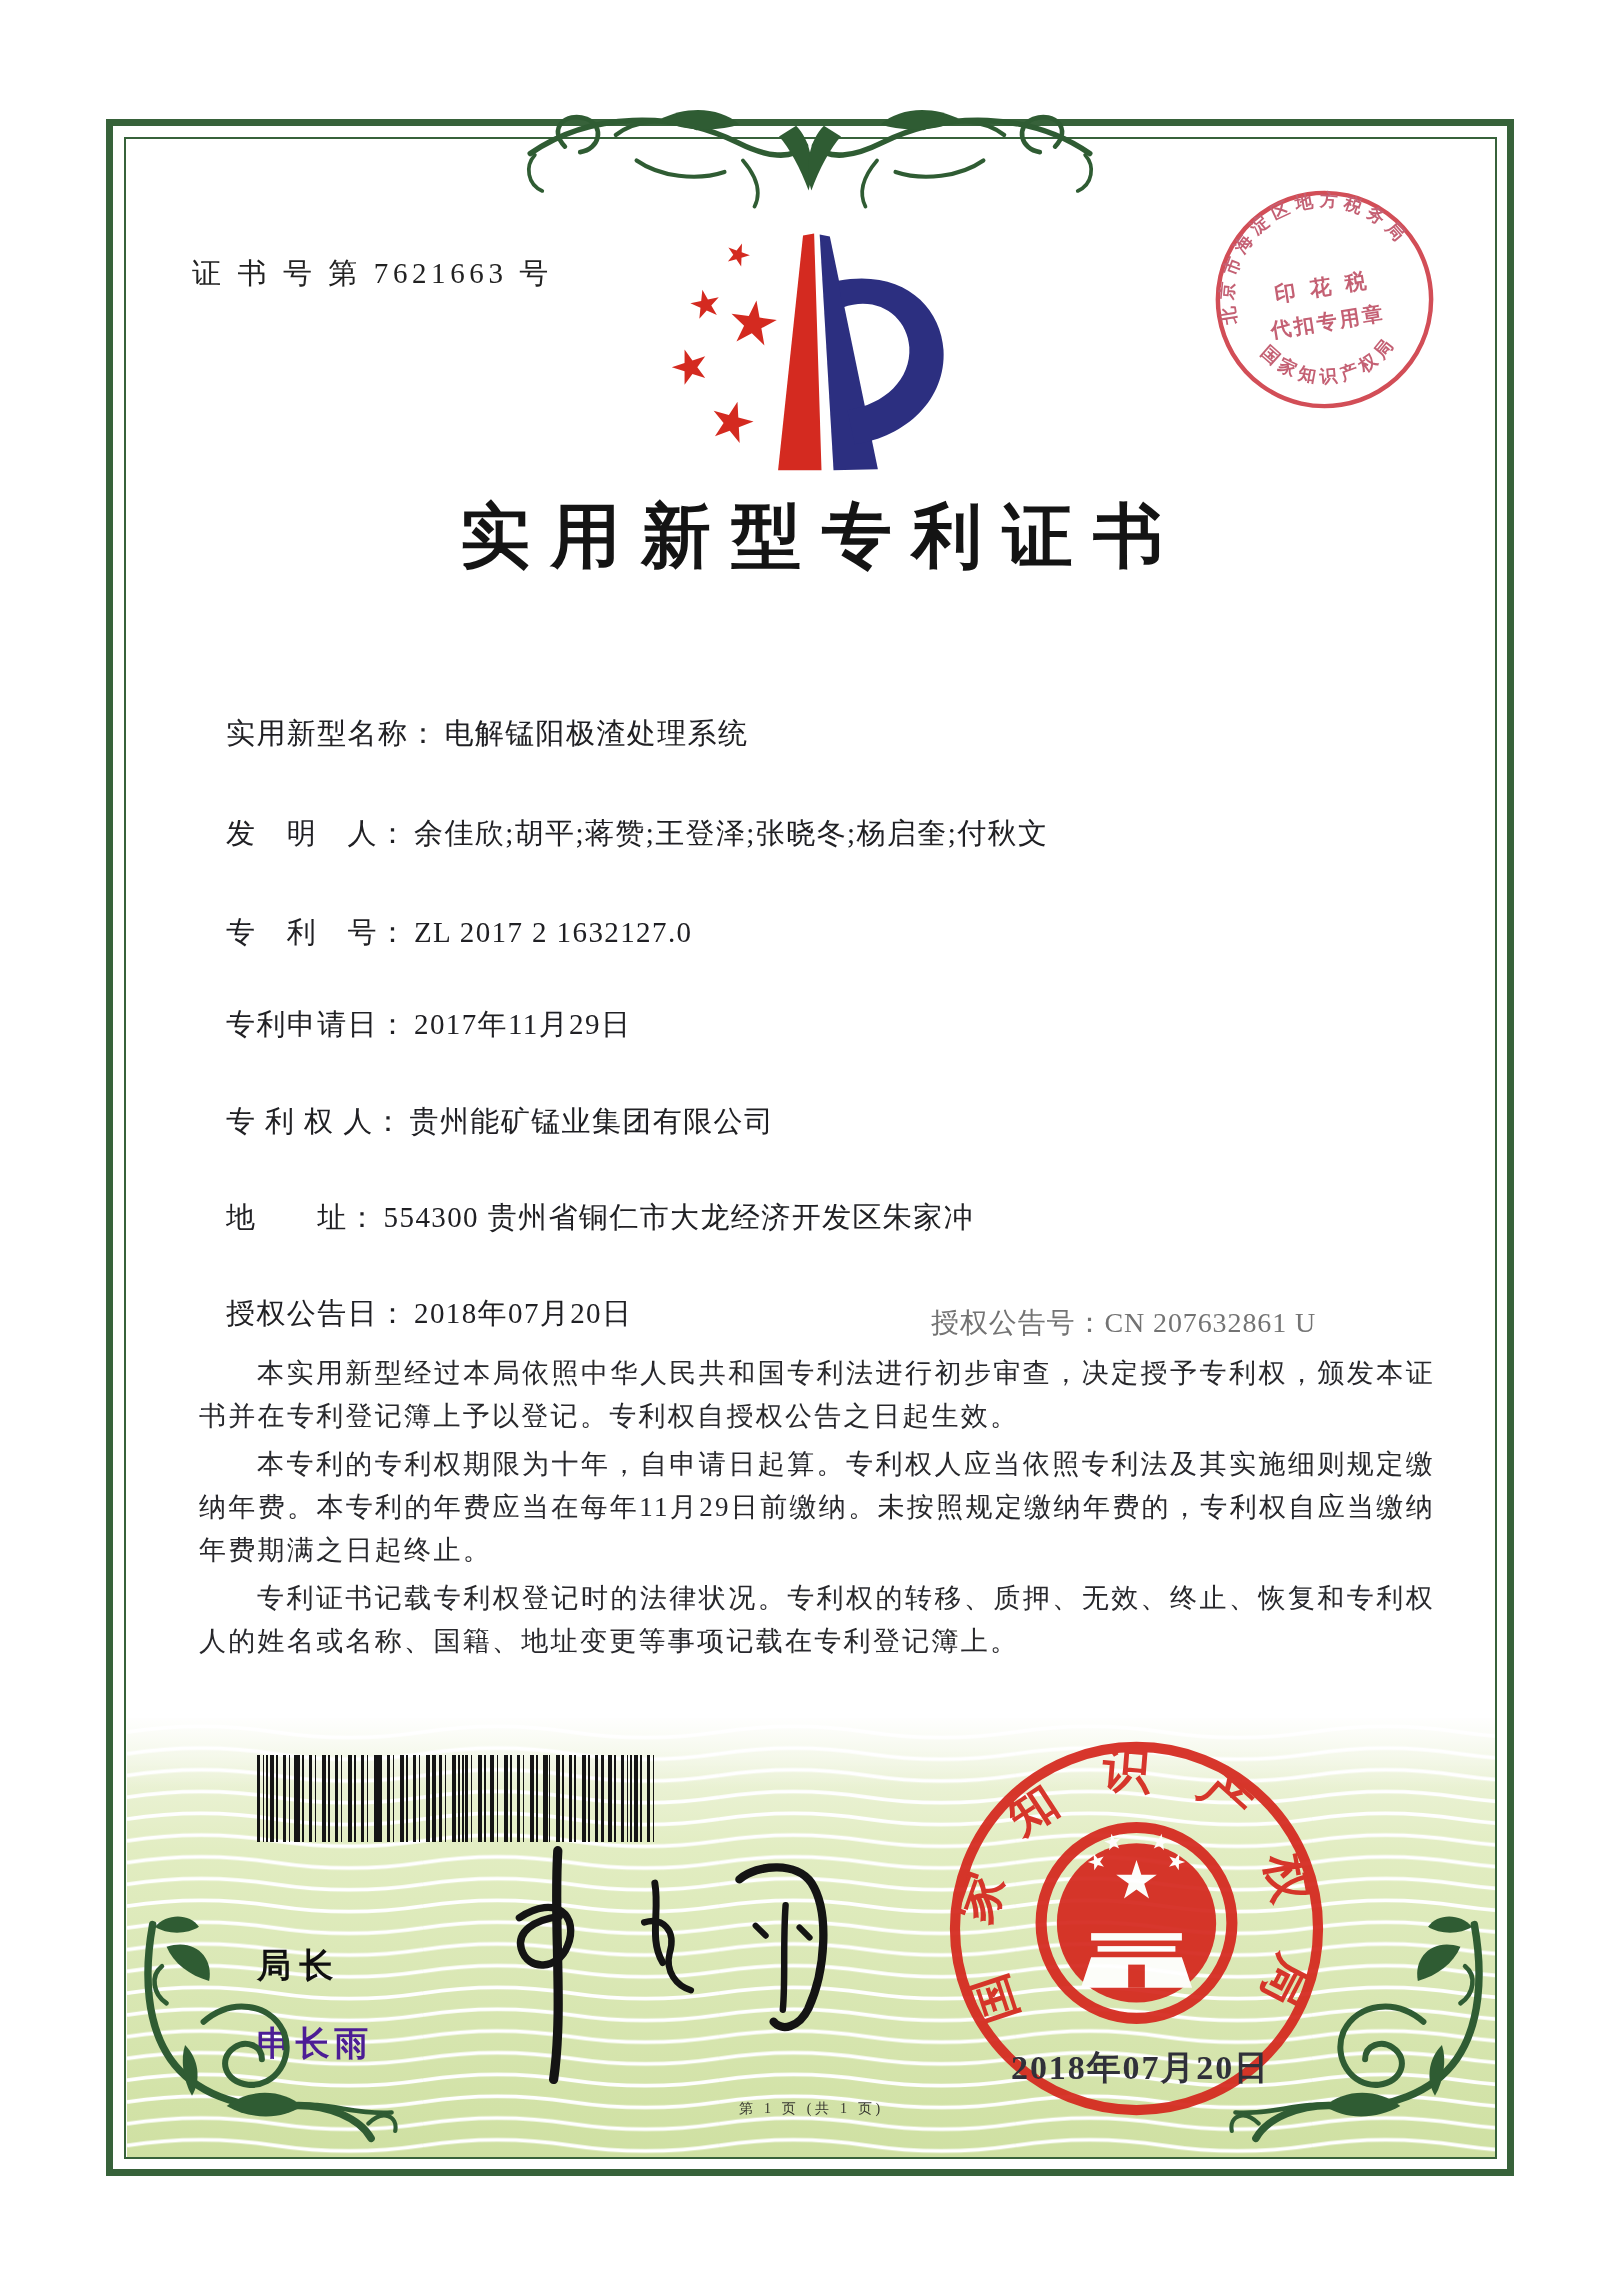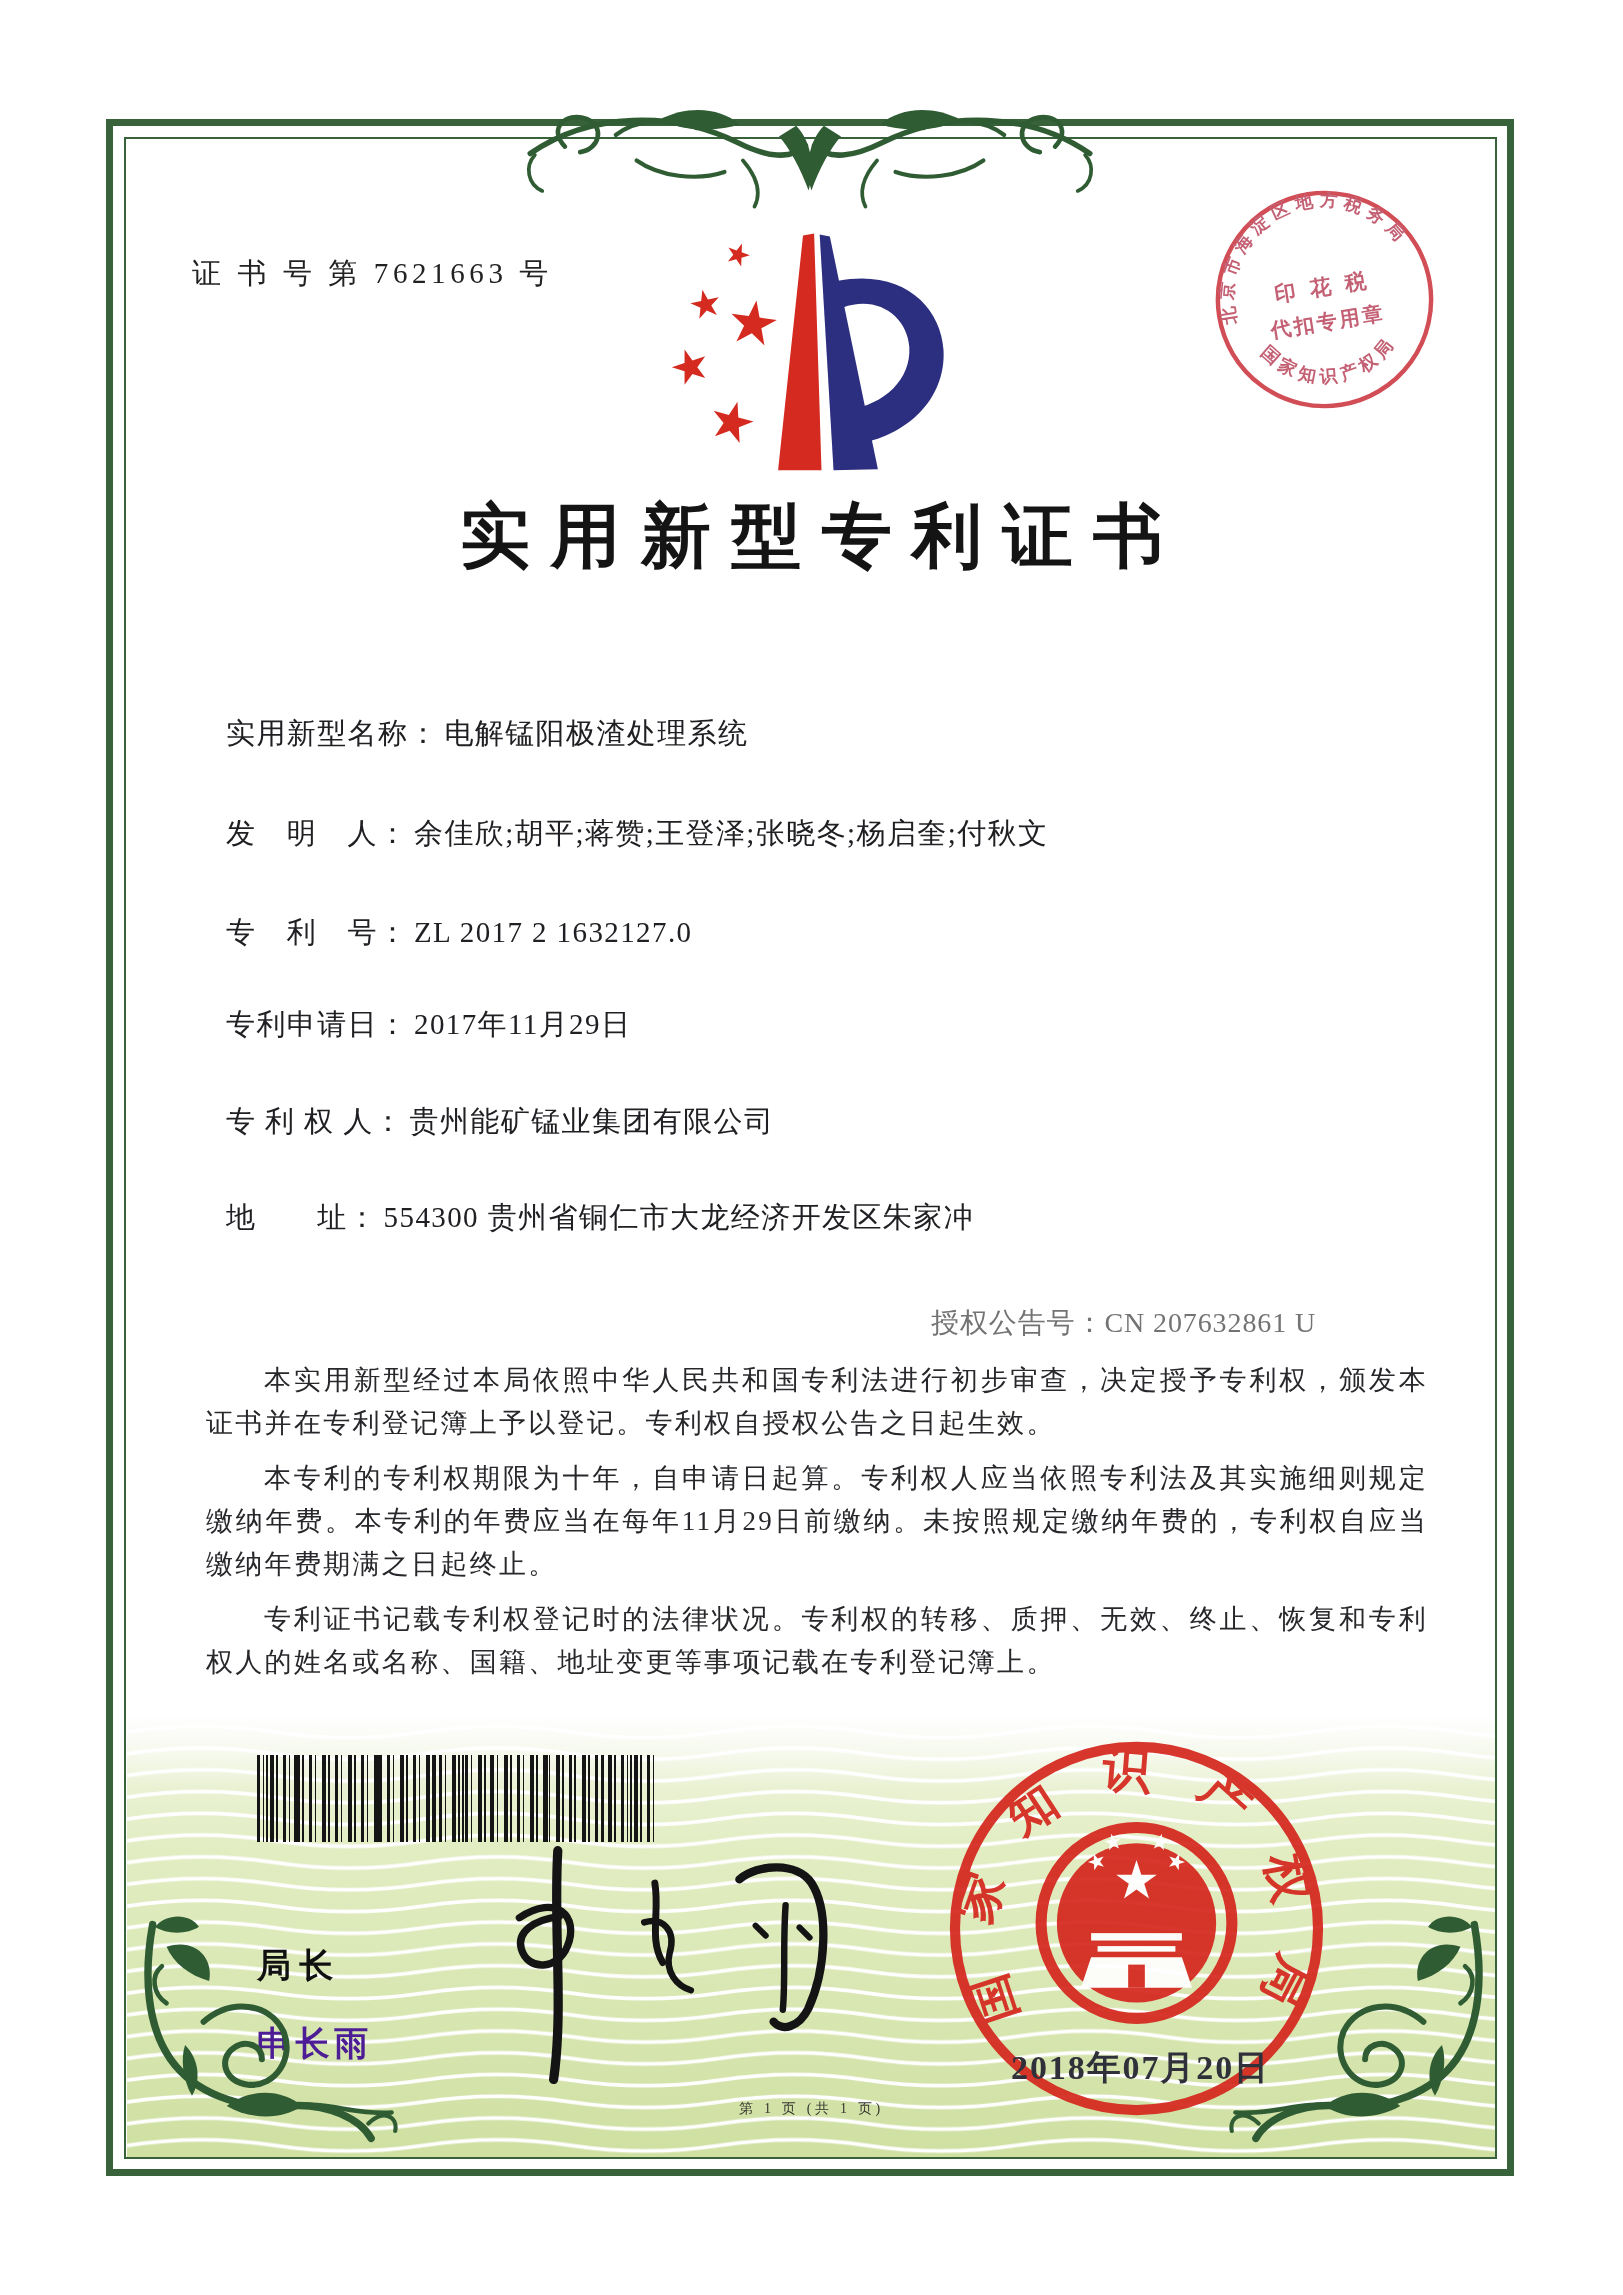--- a/index.html
+++ b/index.html
@@ -29,21 +29,21 @@
   
   .row{position:absolute;left:226px;font-size:29px;letter-spacing:1.4px;white-space:nowrap;
        color:#202024;z-index:4;margin-top:11px;}
   .row .val{margin-left:5.6px;}
   .grant-no{position:absolute;left:931px;top:1304px;font-size:28px;letter-spacing:0.9px;
             white-space:nowrap;color:#737373;z-index:4;}
   
   .body-text{position:absolute;left:194px;top:1347px;width:1246px;z-index:4;
              font-size:27px;line-height:43px;letter-spacing:2.3px;color:#28282c;
              text-align:justify;}
-  .body-text p{margin:12px;text-indent:58px;}
+  .body-text p{margin:5px;text-indent:58px;}
   
   .barcode{position:absolute;left:257px;top:1755px;width:401px;height:87px;z-index:4;
     background-image:
       repeating-linear-gradient(90deg,#151515 0 3.2px,transparent 3.2px 5.6px,#151515 5.6px 7.4px,
         transparent 7.4px 12.5px,#151515 12.5px 17px,transparent 17px 19.4px,#151515 19.4px 21px,transparent 21px 26px),
       repeating-linear-gradient(90deg,transparent 0 8.8px,#151515 8.8px 11px,transparent 11px 28px);}
   .director-label{position:absolute;left:257px;top:1943px;font-size:34px;font-weight:bold;
                   font-family:"Liberation Sans","DejaVu Sans",sans-serif;color:#101010;
                   letter-spacing:8.3px;z-index:4;}
   .director-name{position:absolute;left:257px;top:2021px;font-size:34px;font-weight:bold;
@@ -187,20 +187,23 @@
     <span class="lab">专　利　号：</span><span class="val">ZL 2017 2 1632127.0</span>
   </div>
   <div class="row" style="top:994px;">
     <span class="lab">专利申请日：</span><span class="val">2017年11月29日</span>
   </div>
   <div class="row" style="top:1091px;">
     <span class="lab">专 利 权 人：</span><span class="val">贵州能矿锰业集团有限公司</span>
   </div>
   <div class="row" style="top:1187px;">
     <span class="lab">地　　址：</span><span class="val">554300 贵州省铜仁市大龙经济开发区朱家冲</span>
+  </div>
+  <div class="row" style="top:1283px;">
+    <span class="lab">授权公告日：</span><span class="val">2018年07月20日</span>
   </div>
   <div class="grant-no">
     <span class="lab">授权公告号：</span><span class="val">CN 207632861 U</span>
   </div>
 
   <div class="body-text">
     <p>本实用新型经过本局依照中华人民共和国专利法进行初步审查，决定授予专利权，颁发本证书并在专利登记簿上予以登记。专利权自授权公告之日起生效。</p>
     <p>本专利的专利权期限为十年，自申请日起算。专利权人应当依照专利法及其实施细则规定缴纳年费。本专利的年费应当在每年11月29日前缴纳。未按照规定缴纳年费的，专利权自应当缴纳年费期满之日起终止。</p>
     <p>专利证书记载专利权登记时的法律状况。专利权的转移、质押、无效、终止、恢复和专利权人的姓名或名称、国籍、地址变更等事项记载在专利登记簿上。</p>
   </div>

